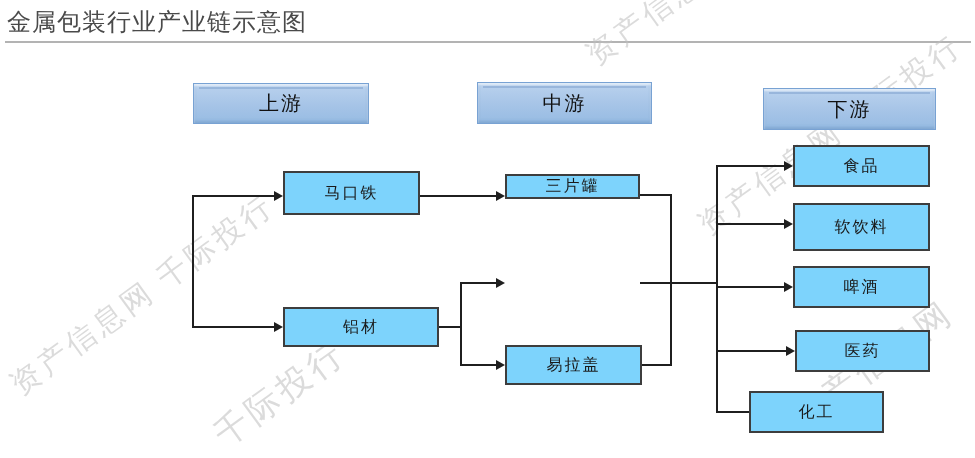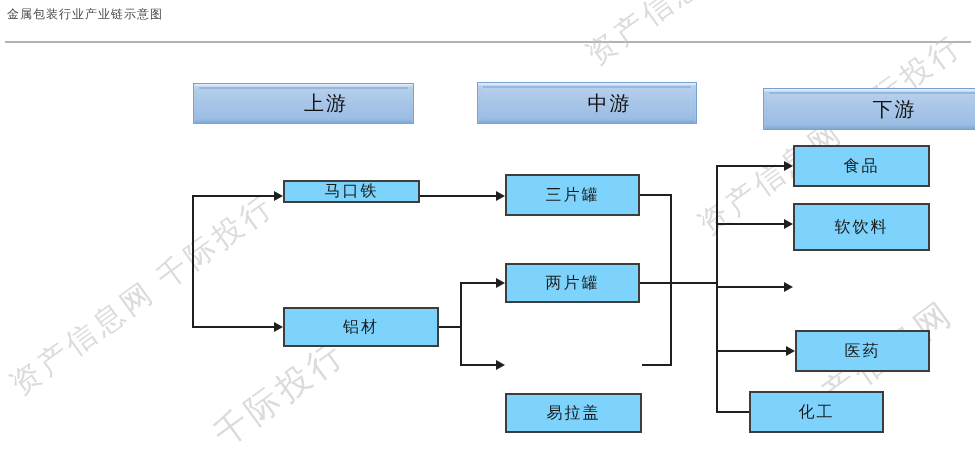--- a/index.html
+++ b/index.html
@@ -6,21 +6,21 @@
   .screen{
     position:relative;
     width:975px;height:458px;
     background:#ffffff;
     overflow:hidden;
     font-family:"Liberation Sans", sans-serif;
   }
   
   .page-title{
     position:absolute;left:7px;top:6px;
-    font-size:12px;color:#4a4a4a;letter-spacing:1px;
+    font-size:24px;color:#4a4a4a;letter-spacing:1px;
     font-family:"Liberation Sans", sans-serif;
   }
   .title-divider{
     position:absolute;left:5px;top:41px;width:966px;height:2px;
     background:var(--divider,#b3b3b3);
   }
   
   .wm{
     position:absolute;
     color:var(--watermark,#bfbfbf);
@@ -35,21 +35,20 @@
   }
   
   .stage{
     position:absolute;z-index:3;
     display:flex;align-items:center;justify-content:center;
     background:linear-gradient(180deg,var(--stageTop,#bad2ee) 0%,#a6c4e7 55%,var(--stageBottom,#97bce3) 100%);
     border:1px solid var(--stageBorder,#78a2d3);
     box-shadow:inset 0 2px 2px rgba(255,255,255,.6), inset 0 -2px 3px rgba(80,120,170,.30);
     font-size:20px;color:#111;letter-spacing:2px;
     font-family:"Liberation Serif", serif;
-    padding-left:45px;
   }
   .stage::before{
     content:"";position:absolute;left:5px;right:5px;top:3px;height:2px;
     background:rgba(115,150,200,.45);
   }
   
   .node{
     position:absolute;z-index:3;
     display:flex;align-items:center;justify-content:center;
     background:#7dd3fc;
@@ -116,23 +115,23 @@
     <div class="ln h" style="left:716px;top:223px;width:70px;"></div>
     <div class="arrow" style="left:784px;top:219px;"></div>
     <div class="ln h" style="left:716px;top:286px;width:70px;"></div>
     <div class="arrow" style="left:784px;top:282px;"></div>
     <div class="ln h" style="left:716px;top:350px;width:72px;"></div>
     <div class="arrow" style="left:786px;top:346px;"></div>
     <div class="ln h" style="left:716px;top:411px;width:72px;"></div>
     <div class="arrow" style="left:786px;top:407px;"></div>
   </div>
 
-  <div class="node" style="left:283px;top:180px;width:137px;height:23px;">马口铁</div>
+  <div class="node" style="left:283px;top:171px;width:137px;height:44px;">马口铁</div>
   <div class="node" style="left:283px;top:307px;width:156px;height:40px;">铝材</div>
-  <div class="node" style="left:505px;top:174px;width:135px;height:42px;">三片罐</div>
-  <div class="node" style="left:505px;top:263px;width:135px;height:40px;">两片罐</div>
-  <div class="node" style="left:505px;top:345px;width:137px;height:40px;margin-top:48px;">易拉盖</div>
+  <div class="node" style="left:505px;top:174px;width:135px;height:25px;">三片罐</div>
+  <div class="node" style="left:505px;top:345px;width:137px;height:40px;">易拉盖</div>
   <div class="node" style="left:793px;top:145px;width:137px;height:42px;">食品</div>
   <div class="node" style="left:793px;top:203px;width:137px;height:48px;">软饮料</div>
+  <div class="node" style="left:793px;top:266px;width:137px;height:42px;">啤酒</div>
   <div class="node" style="left:795px;top:330px;width:135px;height:42px;">医药</div>
   <div class="node" style="left:749px;top:391px;width:135px;height:42px;">化工</div>
 
 </div>
 
 </body></html>

